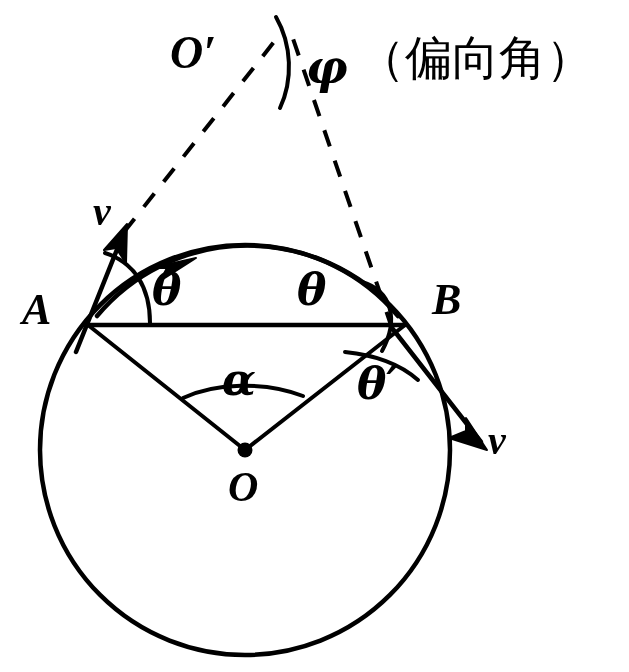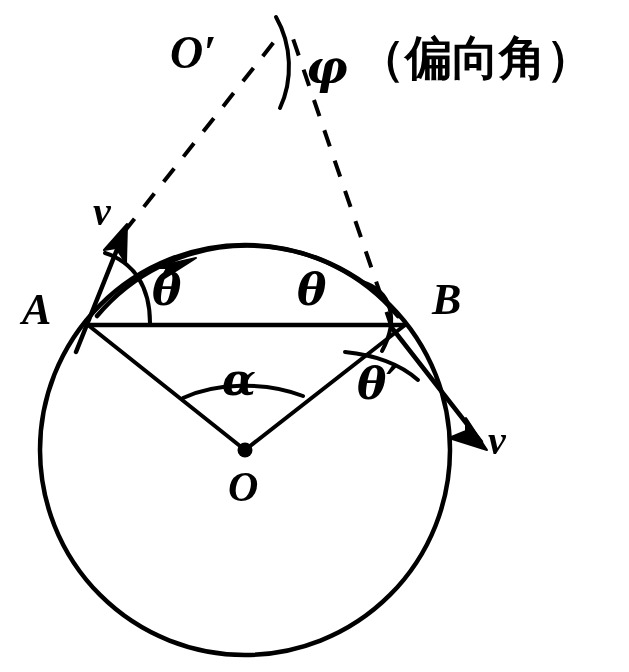--- a/index.html
+++ b/index.html
@@ -34,21 +34,21 @@
     font-style: italic;
     font-weight: bold;
   }
   .math-greek {
     font-family: "DejaVu Serif", "Liberation Serif", serif;
     font-style: italic;
     font-weight: bold;
   }
   .cjk {
     font-family: "DejaVu Sans", "Liberation Sans", sans-serif;
-    font-weight: bold;
+    font-weight: normal;
     font-style: normal;
   }
   .vec {
     font-family: "Liberation Serif", "DejaVu Serif", serif;
     font-style: italic;
     font-weight: bold;
   }
   #lbl-point-a  { left: 22px;  top: 288px; font-size: 44px; }
   #lbl-point-b  { left: 432px; top: 278px; font-size: 44px; }
   #lbl-point-o  { left: 228px; top: 466px; font-size: 42px; }

